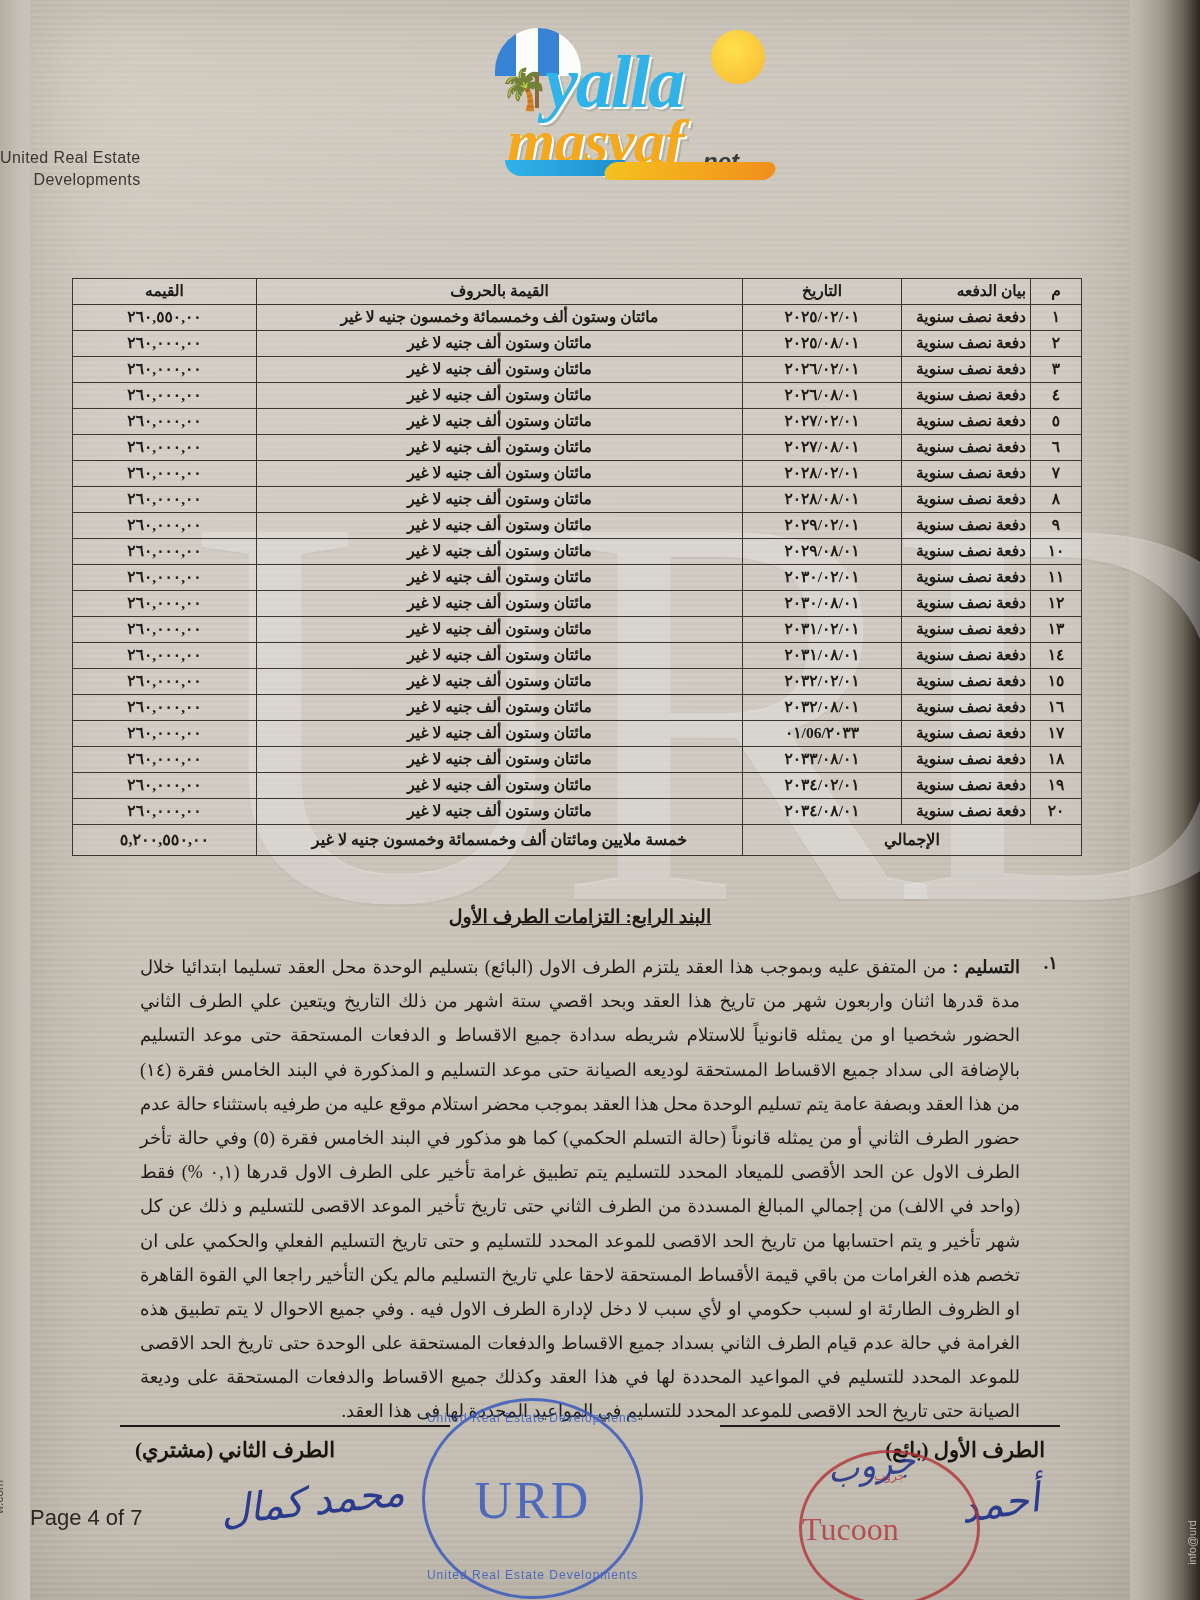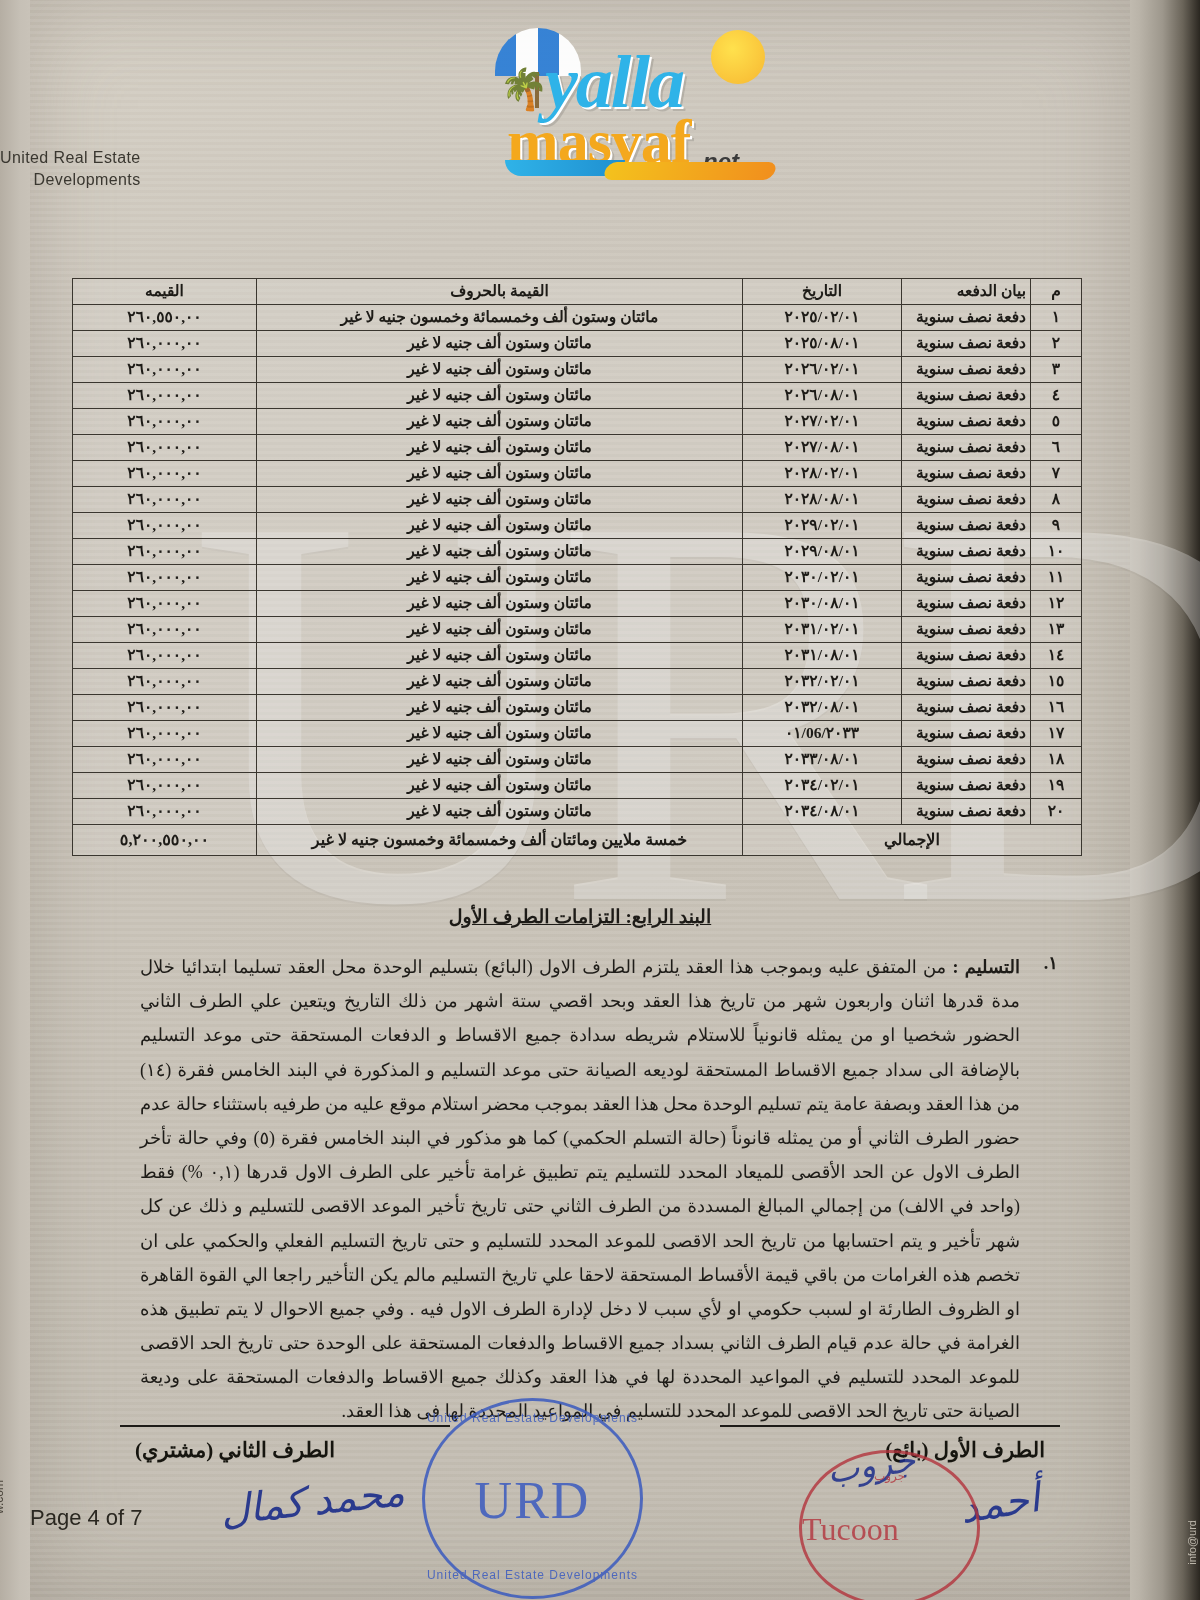--- a/index.html
+++ b/index.html
@@ -79,21 +79,21 @@
     position:absolute;left:50px;top:62px;width:4px;height:36px;background:#8a6a3a;
   }
   .yalla .word1{
     position:absolute;left:60px;top:30px;
     font-family:"Liberation Serif",serif;font-style:italic;font-weight:bold;
     font-size:74px;color:#2fb3e8;letter-spacing:-2px;
     text-shadow:2px 2px 0 #ffffff, 4px 4px 0 rgba(0,0,0,.12);
   }
   .yalla .word2{
     position:absolute;left:22px;top:96px;
-    font-family:"Liberation Serif",serif;font-weight:bold;
+    font-family:"Liberation Serif",serif;font-style:italic;font-weight:bold;
     font-size:62px;color:#f4a81d;letter-spacing:-1px;
     text-shadow:2px 2px 0 #ffffff, 4px 4px 0 rgba(0,0,0,.12);
   }
   .yalla .word3{
     position:absolute;left:218px;top:138px;
     font-family:"Liberation Sans",sans-serif;font-style:italic;font-weight:bold;
     font-size:24px;color:#3b3b3b;
   }
   .yalla .palm{
     position:absolute;left:14px;top:56px;font-size:40px;color:#2f9e44;

